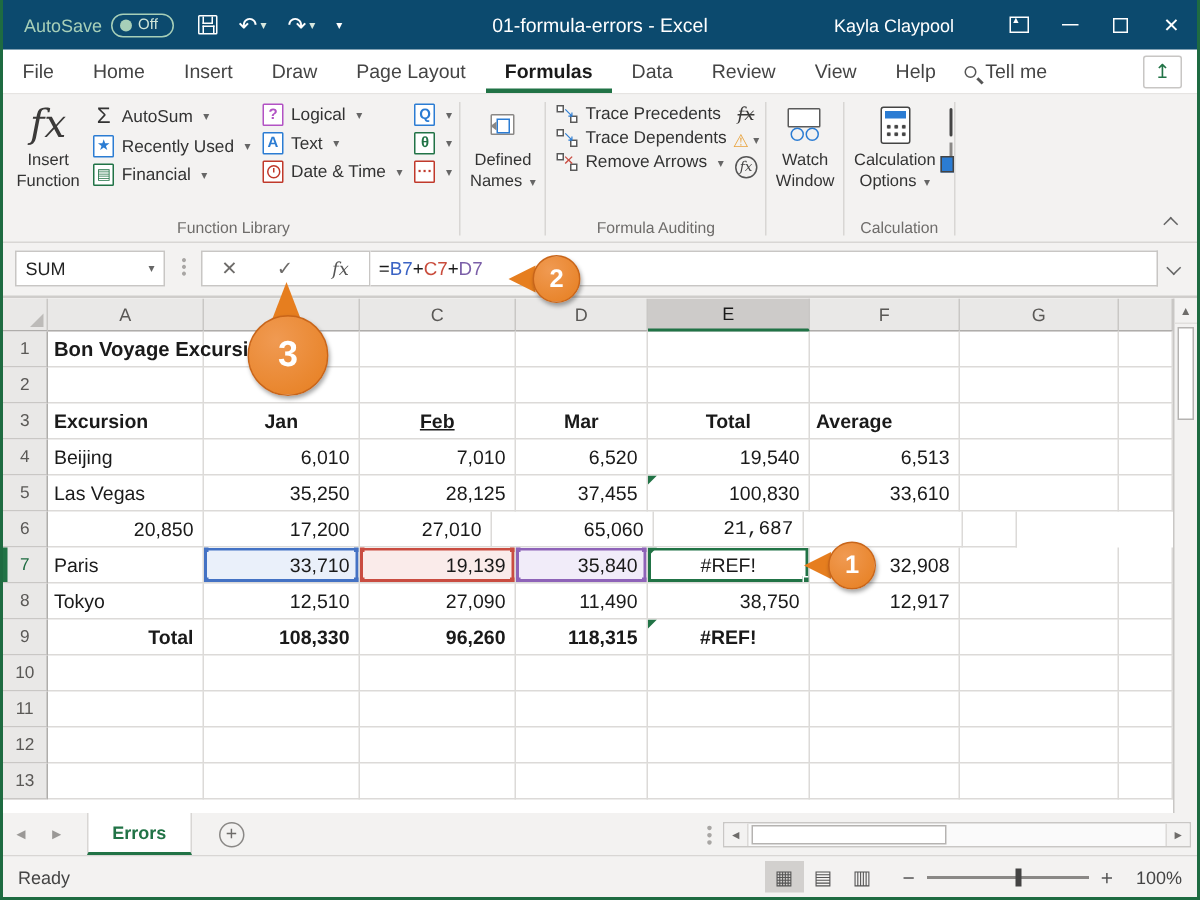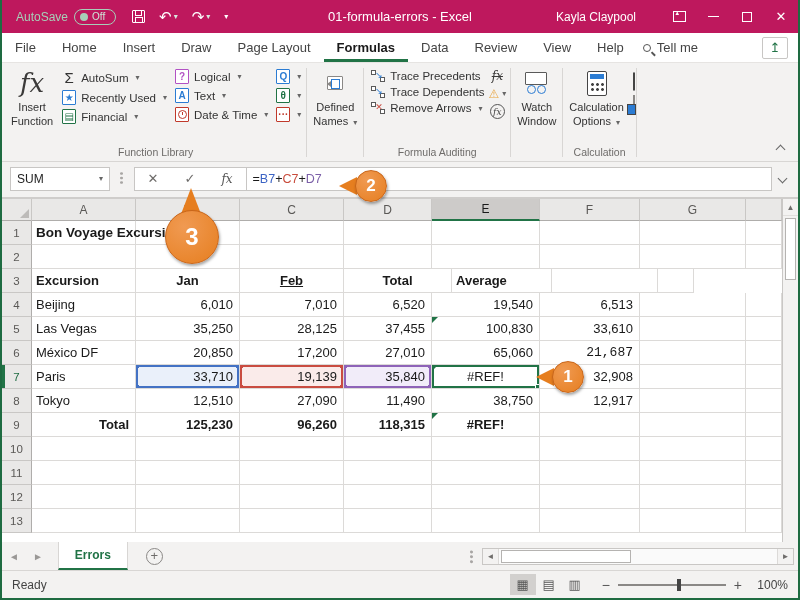--- a/index.html
+++ b/index.html
@@ -2,21 +2,21 @@
 <html><head>
 <meta charset="utf-8">
 <style>
   *{margin:0;padding:0;box-sizing:border-box;}
   html,body{background:#777;}
   .window{position:relative;width:800px;height:600px;background:#F3F2F1;
     font-family:"Liberation Sans","DejaVu Sans",sans-serif;color:#252423;
     border-left:2px solid #1E6B41;border-right:2px solid #1E6B41;border-bottom:2px solid #1E6B41;
     overflow:hidden;}
   
-  .titlebar{height:33px;background:#be185d;display:flex;align-items:center;color:#fff;position:relative;}
+  .titlebar{height:33px;background:#0c4a6e;display:flex;align-items:center;color:#fff;position:relative;}
   .autosave{display:flex;align-items:center;gap:6px;margin-left:14px;color:#A7CfB8;font-size:12px;}
   .pill{width:42px;height:16px;border:1px solid #A7CFB8;border-radius:9px;display:flex;align-items:center;gap:4px;padding:0 5px;font-size:10px;color:#CFE5D8;}
   .pill .dot{width:8px;height:8px;border-radius:50%;background:#A7CFB8;}
   .qat{display:flex;align-items:center;gap:14px;margin-left:16px;font-size:15px;}
   .qat .qbtn{color:#fff;cursor:pointer;display:flex;align-items:center;gap:2px;}
   .floppy{width:13px;height:13px;border:1.5px solid #fff;border-radius:1px;position:relative;}
   .floppy:before{content:"";position:absolute;left:2px;top:0;width:5px;height:4px;border:1px solid #fff;border-top:none;}
   .floppy:after{content:"";position:absolute;left:2px;bottom:0;width:6px;height:4px;border:1px solid #fff;border-bottom:none;}
   .tinycaret{font-size:8px;color:#D8E8DF;}
   .tb-title{position:absolute;left:0;right:0;text-align:center;font-size:13px;pointer-events:none;}
@@ -454,20 +454,23 @@
             <div class="rh">3</div>
             <div class="cell b al" style="width: 104px;">
               <span>Excursion</span>
             </div>
             <div class="cell b ac" style="width: 104px;">
               <span>Jan</span>
             </div>
             <div class="cell b ac" style="width: 104px; text-decoration: underline;">
               <span>Feb</span>
             </div>
+            <div class="cell b ac" style="width: 88px;">
+              <span>Mar</span>
+            </div>
             <div class="cell b ac" style="width: 108px;">
               <span>Total</span>
             </div>
             <div class="cell b al" style="width: 100px;">
               <span>Average</span>
             </div>
             <div class="cell al" style="width: 106px;"></div>
             <div class="cell al" style="width: 36px;"></div>
           </div>
           <div class="grow">
@@ -512,23 +515,20 @@
               <span class="flagtri"></span>
             </div>
             <div class="cell ar" style="width: 100px;">
               <span>33,610</span>
             </div>
             <div class="cell al" style="width: 106px;"></div>
             <div class="cell al" style="width: 36px;"></div>
           </div>
           <div class="grow">
             <div class="rh">6</div>
-            <div class="cell al" style="width: 104px;">
-              <span>México DF</span>
-            </div>
             <div class="cell ar" style="width: 104px;">
               <span>20,850</span>
             </div>
             <div class="cell ar" style="width: 104px;">
               <span>17,200</span>
             </div>
             <div class="cell ar" style="width: 88px;">
               <span>27,010</span>
             </div>
             <div class="cell ar" style="width: 108px;">
@@ -599,21 +599,21 @@
             </div>
             <div class="cell al" style="width: 106px;"></div>
             <div class="cell al" style="width: 36px;"></div>
           </div>
           <div class="grow">
             <div class="rh">9</div>
             <div class="cell b ar" style="width: 104px;">
               <span>Total</span>
             </div>
             <div class="cell b ar" style="width: 104px;">
-              <span>125,230</span>
+              <span>108,330</span>
             </div>
             <div class="cell b ar" style="width: 104px;">
               <span>96,260</span>
             </div>
             <div class="cell b ar" style="width: 88px;">
               <span>118,315</span>
             </div>
             <div class="cell b ac" style="width: 108px;">
               <span>#REF!</span>
               <span class="flagtri"></span>

